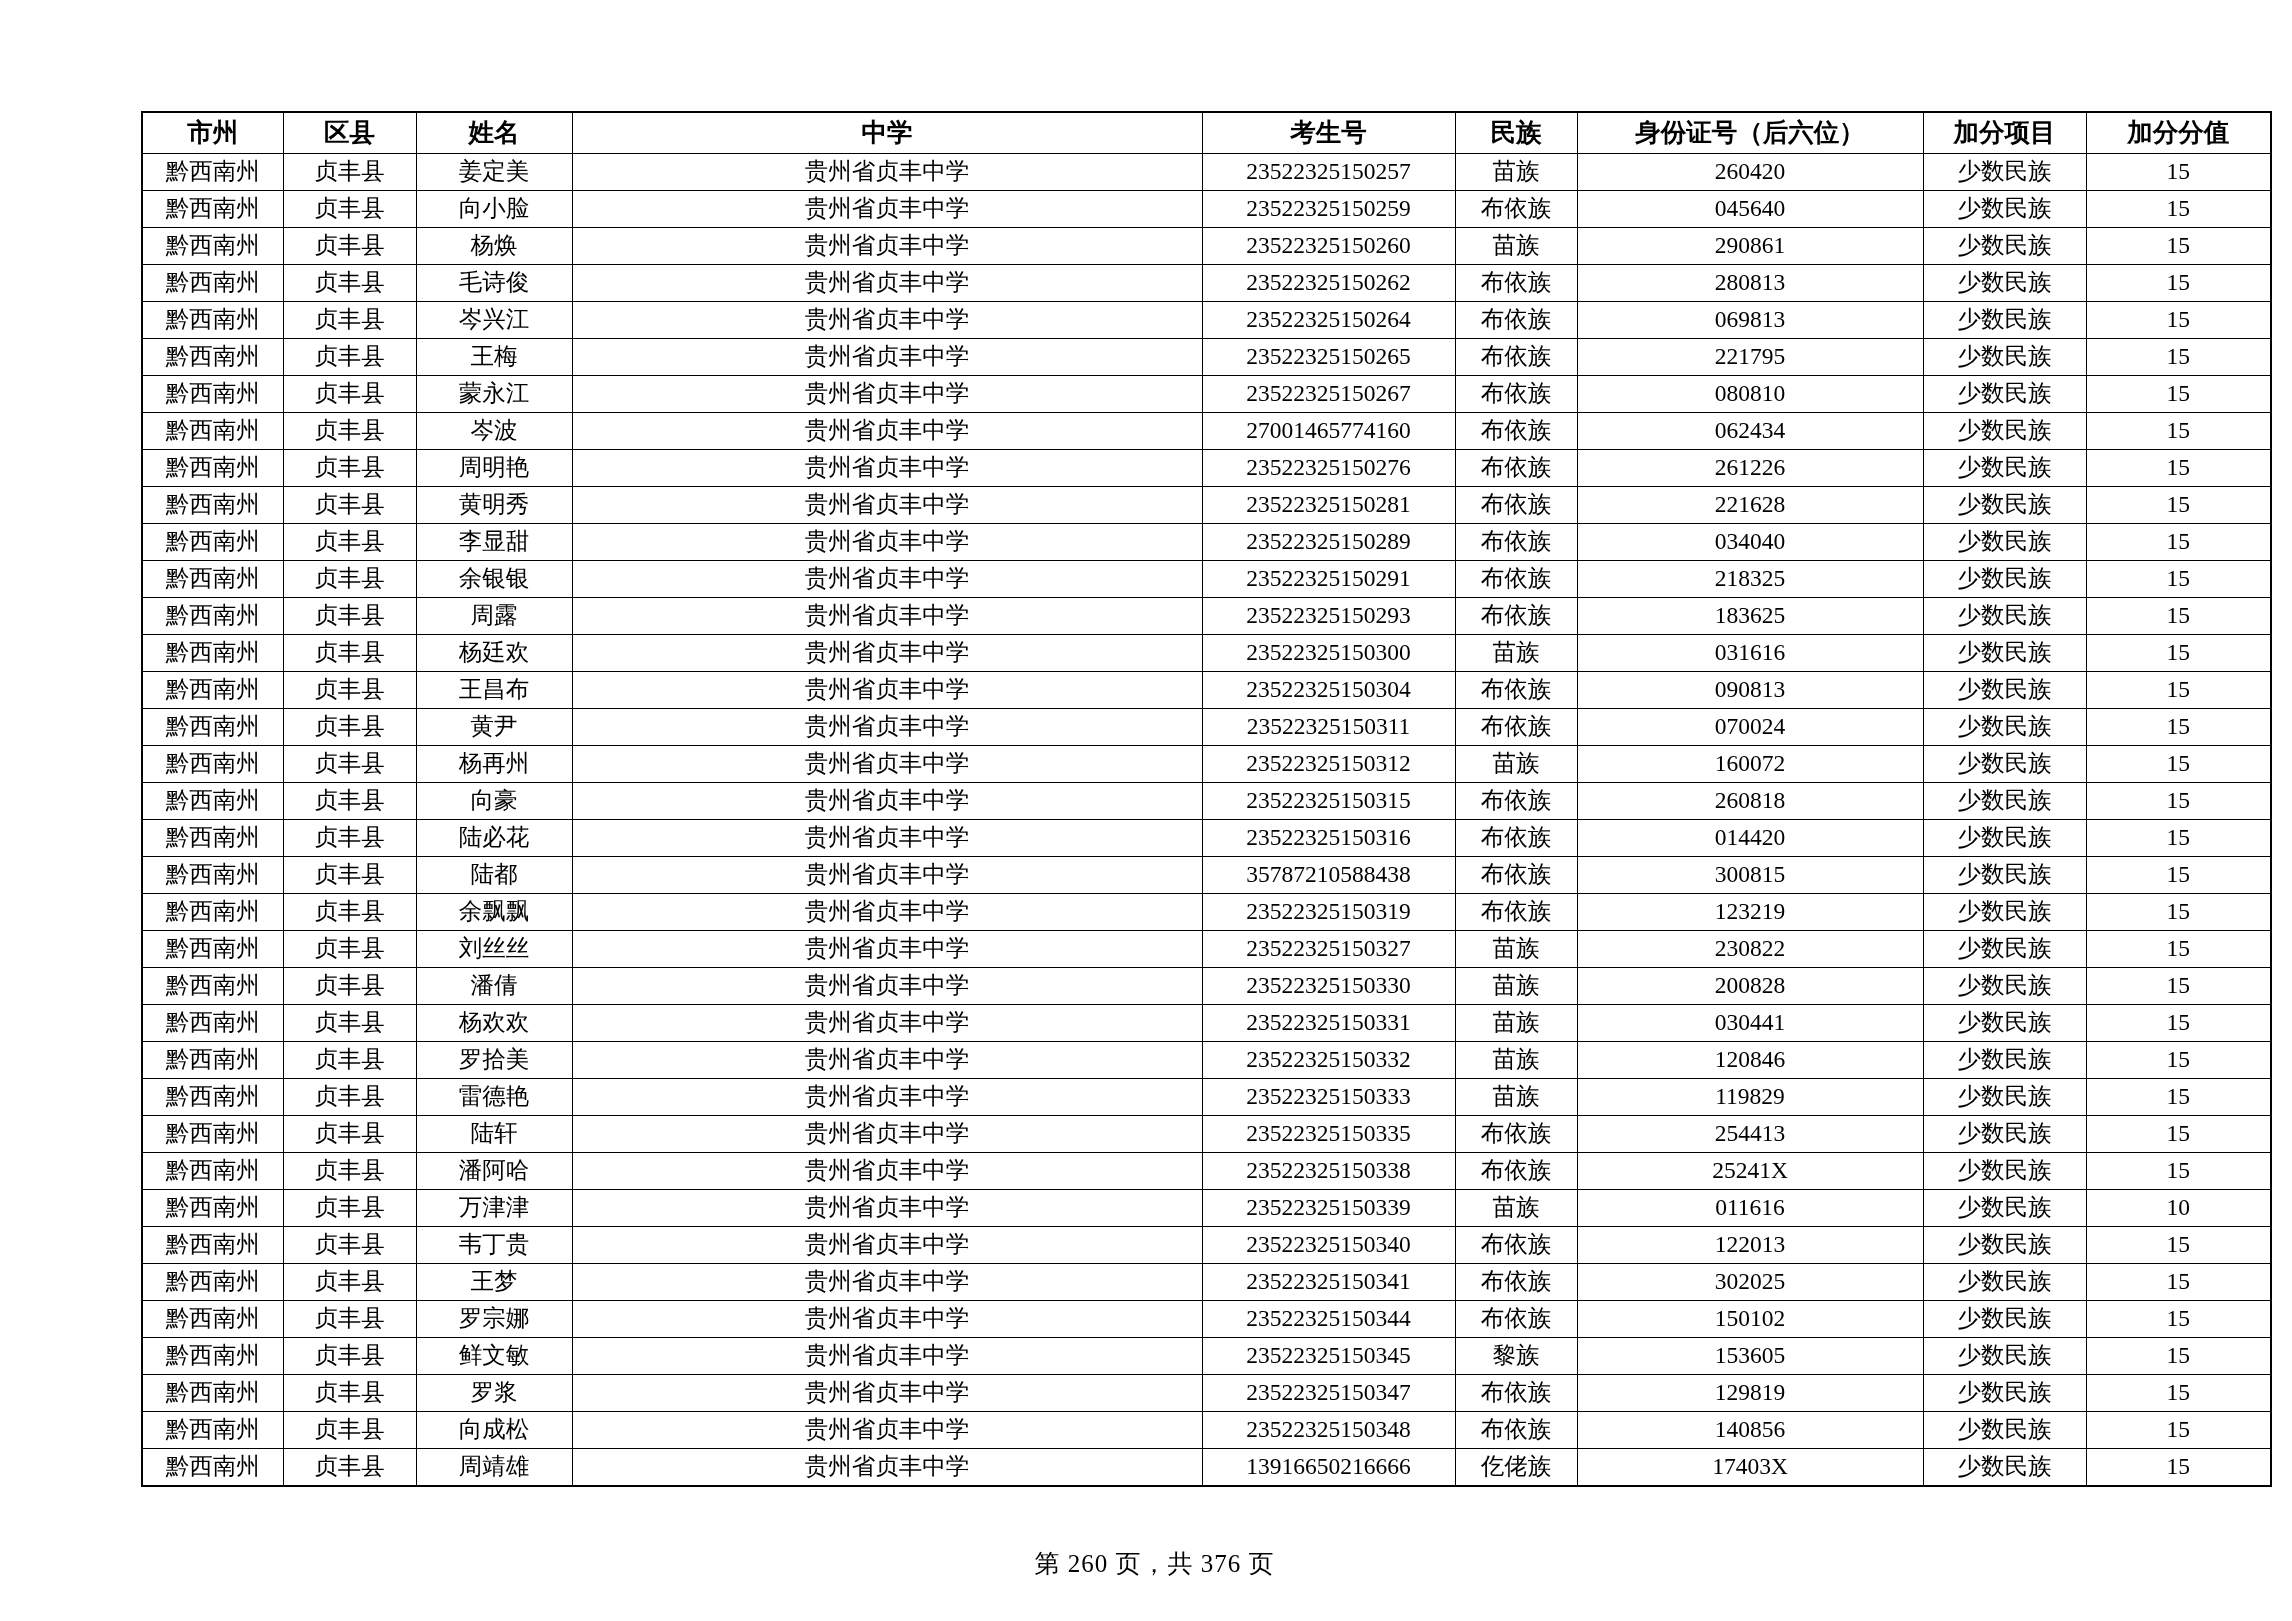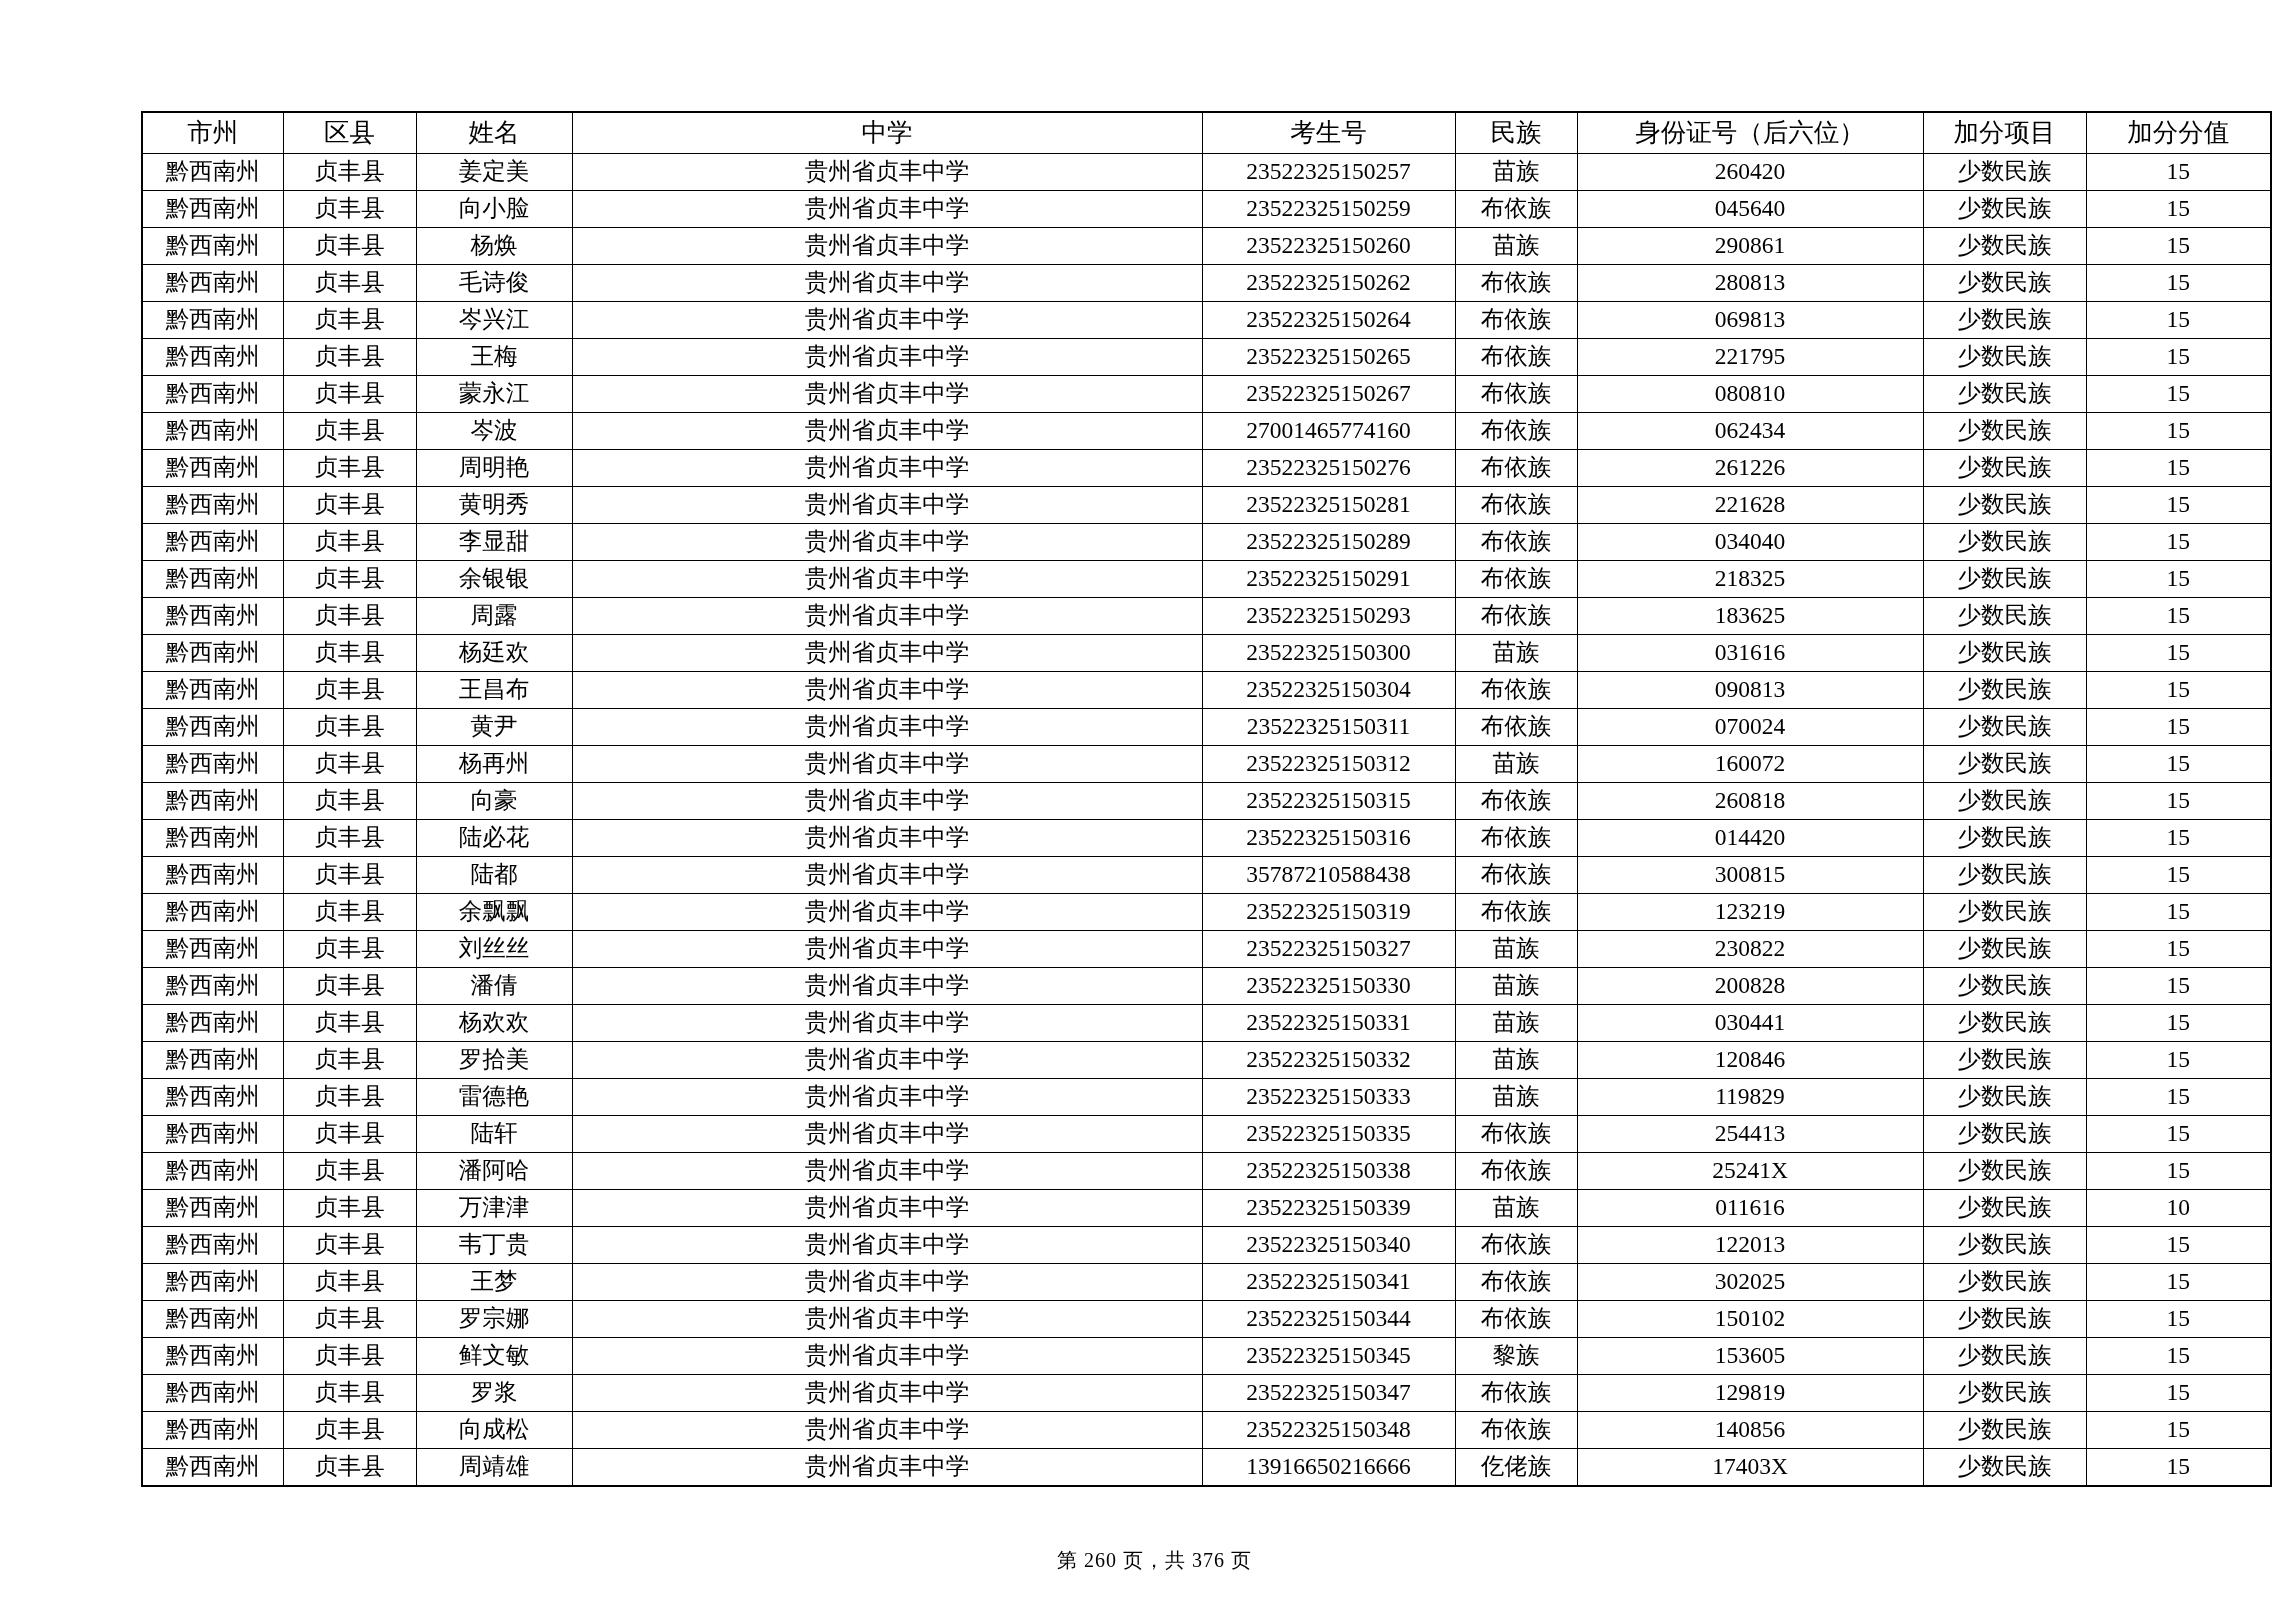--- a/index.html
+++ b/index.html
@@ -35,32 +35,32 @@
     text-align: center;
     vertical-align: middle;
     font-size: 23.5px;
     line-height: 1.1;
     padding: 0 2px;
     height: 36px;
     white-space: nowrap;
     overflow: hidden;
   }
   table.data-table th {
-    font-weight: normal;
+    font-weight: bold;
     font-size: 25.5px;
     height: 40px;
     border-bottom: 1px solid #000000;
   }
   .page-footer {
     position: absolute;
     left: 0;
     right: 0;
     top: 1547px;
     text-align: center;
-    font-size: 20px;
+    font-size: 25px;
     letter-spacing: 1px;
     color: #000000;
     padding-left: 16px;
   }
 </style>
 </head>
 <body>
 
 <div class="page">
   <table class="data-table">

